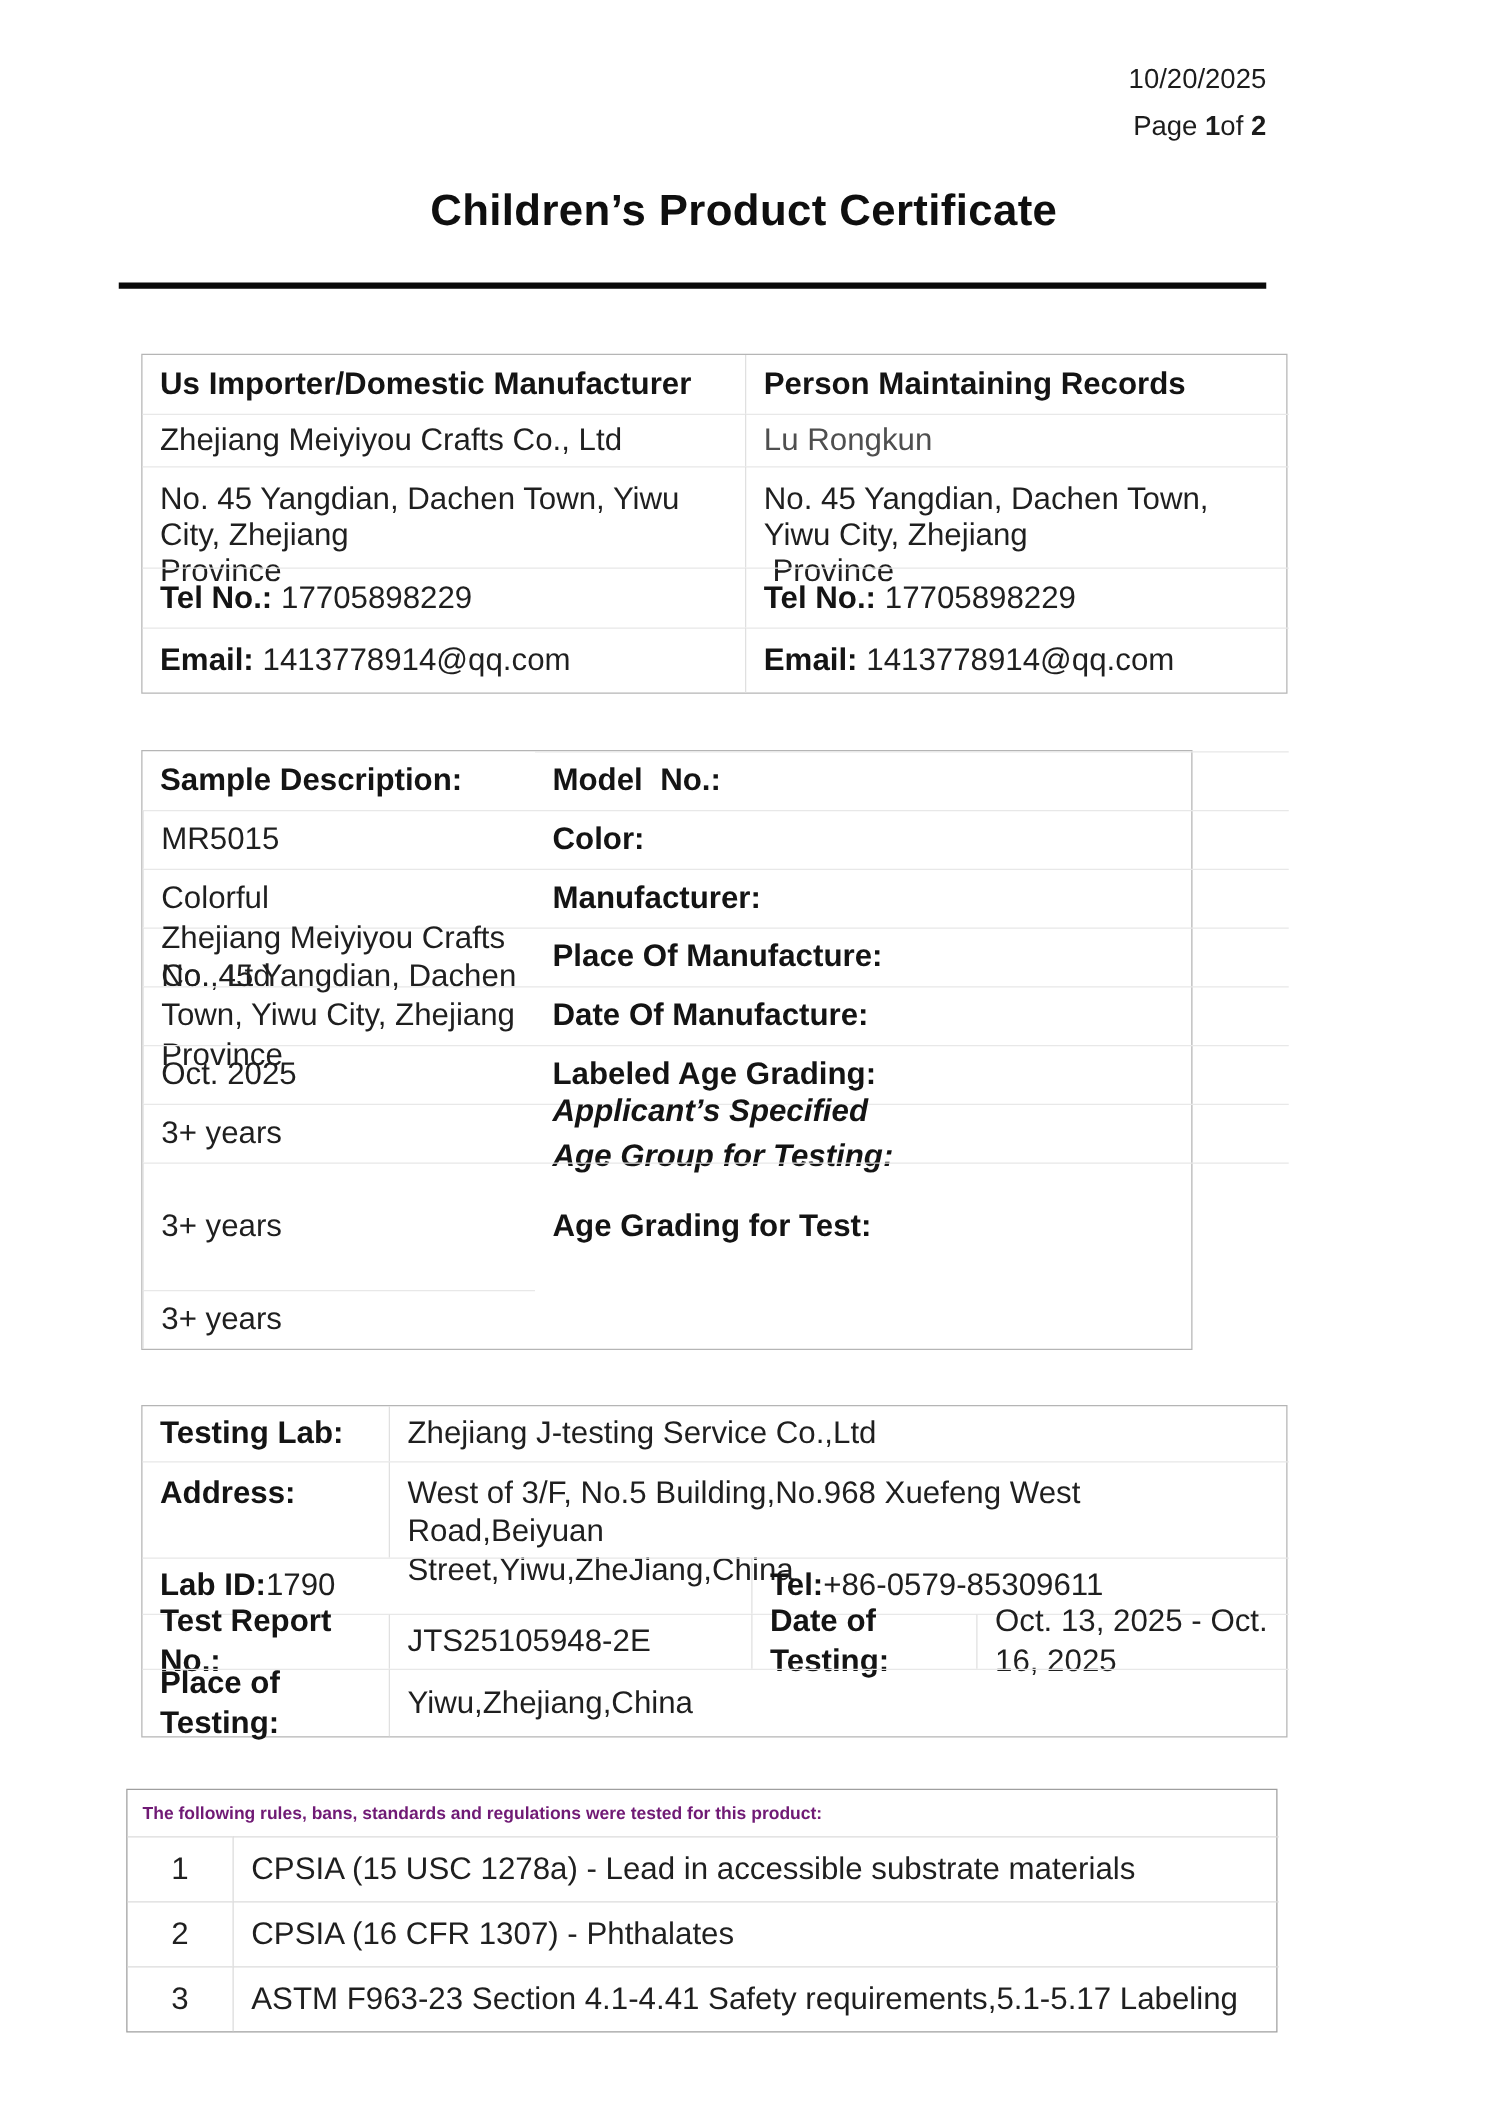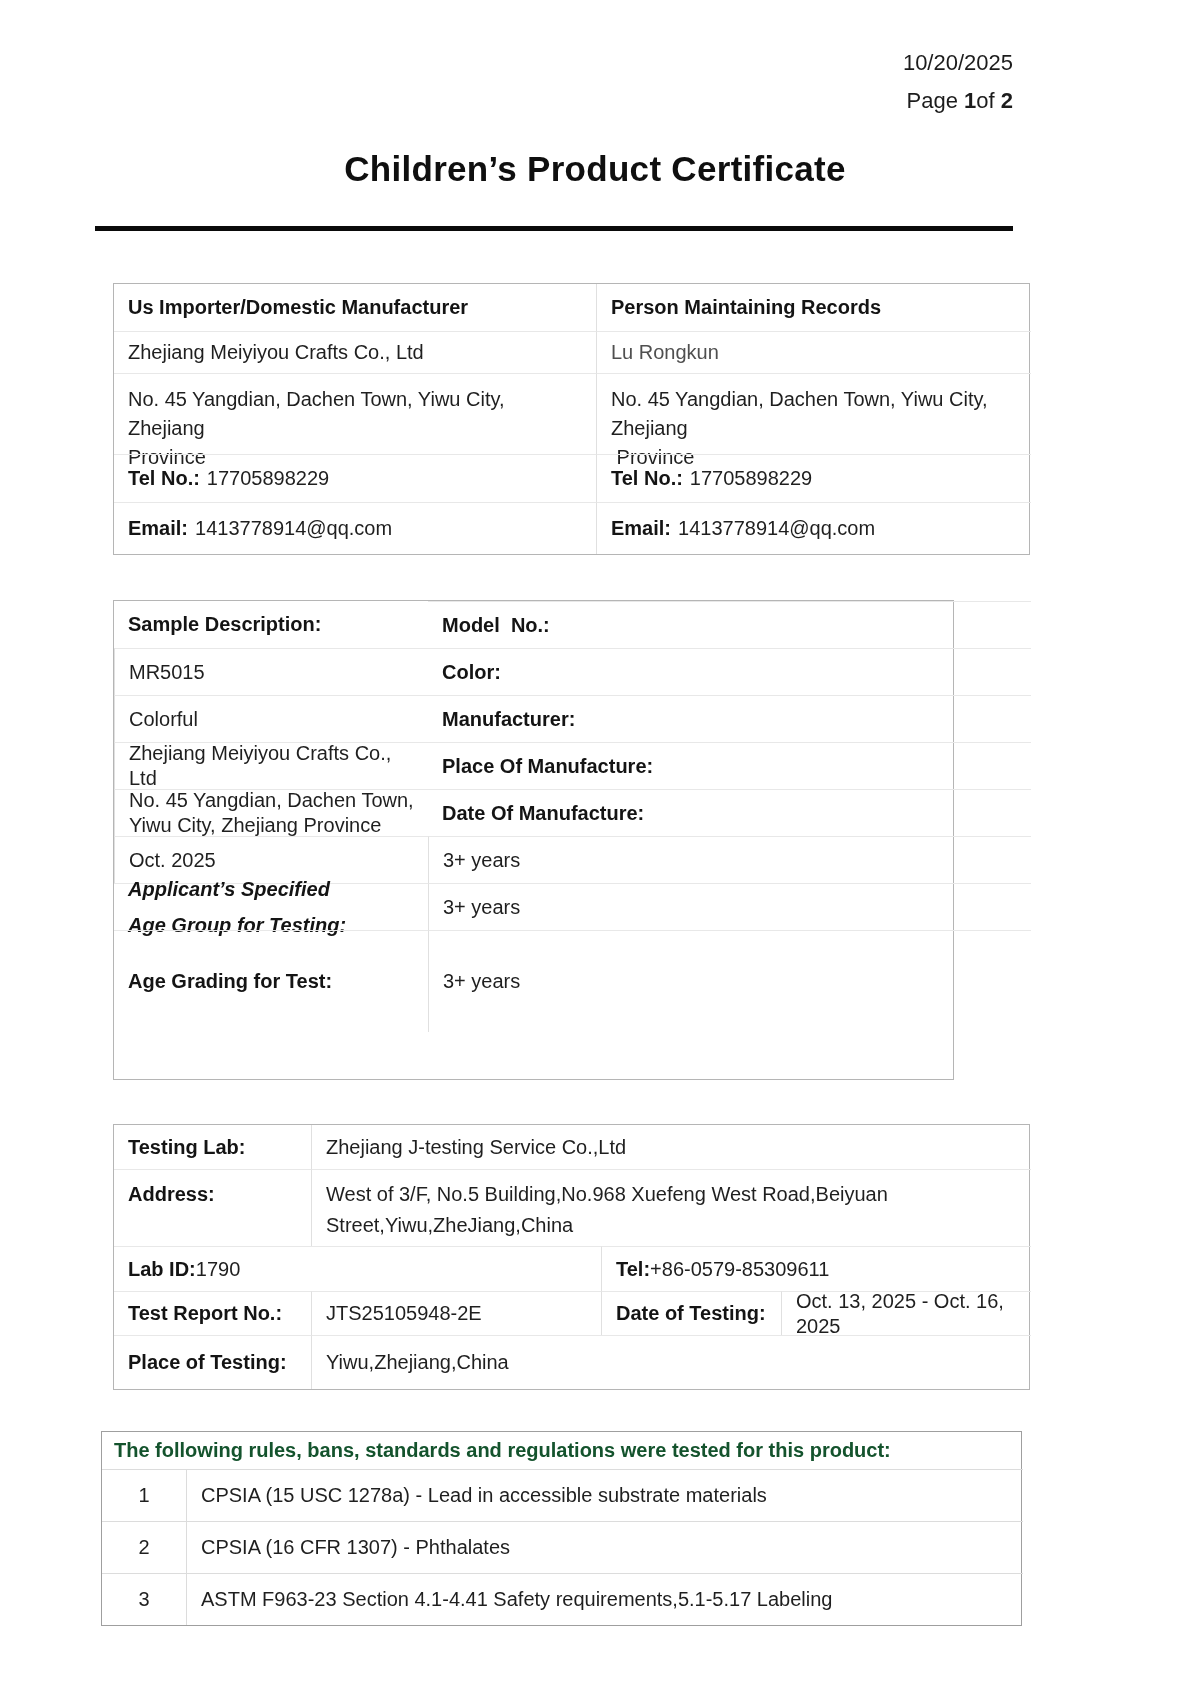--- a/index.html
+++ b/index.html
@@ -15,21 +15,21 @@
   
   .title{
     position:absolute;top:149px;left:0;width:100%;text-align:center;
     font-size:35px;font-weight:700;color:#0f0f0f;letter-spacing:.3px;
   }
   .rule{position:absolute;top:226px;left:95px;width:918px;height:5px;background:#0a0a0a;}
   
   .tbl{position:absolute;box-sizing:border-box;border:1px solid #b5b5b5;display:grid;background:#fff;}
   .cell{
     box-sizing:border-box;display:flex;align-items:center;min-width:0;
-    padding:0 10px 0 14px;font-size:20px;line-height:1.25;
+    padding:0 10px 0 14px;font-size:25px;line-height:1.25;
     border-top:1px solid #e8e8e8;
   }
   .r1{border-top:none;}
   .vline{border-left:1px solid #e0e0e0;}
   .bold{font-weight:700;color:#141414;}
   .gap{margin-left:7px;}
   .muted{color:#4f4f4f;}
   .pre{white-space:pre-wrap;}
   
   .t-importer{top:283px;left:113px;width:917px;grid-template-columns:482px 435px;grid-template-rows:47px 42px 81px 48px 52px;}
@@ -42,21 +42,21 @@
   
   .t-lab{top:1124px;left:113px;width:917px;grid-template-columns:197px 290px 180px 250px;
     grid-template-rows:44px 77px 45px 44px 54px;}
   .sp2{grid-column:span 2;}
   .sp3{grid-column:span 3;}
   .lab-addr{align-items:flex-start;padding-top:9px;line-height:31px;}
   
   .t-rules{top:1431px;left:101px;width:921px;grid-template-columns:84px 837px;
     grid-template-rows:37px 52px 52px 52px;border-color:#9f9f9f;}
   .t-rules .cell{border-top:1px solid #dcdcdc;}
-  .t-rules .head{border-top:none;grid-column:span 2;font-weight:700;color:#14532d;padding-left:12px;font-size:20px;}
+  .t-rules .head{border-top:none;grid-column:span 2;font-weight:700;color:#701a75;padding-left:12px;font-size:14px;}
   .num{justify-content:center;padding:0;}
   .t-rules .vline{border-left:1px solid #dcdcdc;}
 </style>
 </head>
 <body>
 
 <div class="page">
 
   <div class="hdr hdr-date">10/20/2025</div>
   <div class="hdr hdr-page"><span>Page </span><span class="b">1</span><span>of </span><span class="b">2</span></div>
@@ -106,20 +106,21 @@
 
     <div class="cell lbl">Manufacturer:</div>
     <div class="cell vline">Zhejiang Meiyiyou Crafts Co., Ltd</div>
 
     <div class="cell lbl">Place Of Manufacture:</div>
     <div class="cell vline">No. 45 Yangdian, Dachen Town, Yiwu City, Zhejiang Province</div>
 
     <div class="cell lbl">Date Of Manufacture:</div>
     <div class="cell vline">Oct. 2025</div>
 
+    <div class="cell lbl">Labeled Age Grading:</div>
     <div class="cell vline">3+ years</div>
 
     <div class="cell lbl lbl-tall">Applicant’s Specified
 Age Group for Testing:</div>
     <div class="cell vline">3+ years</div>
 
     <div class="cell lbl">Age Grading for Test:</div>
     <div class="cell vline">3+ years</div>
   </div>
 

